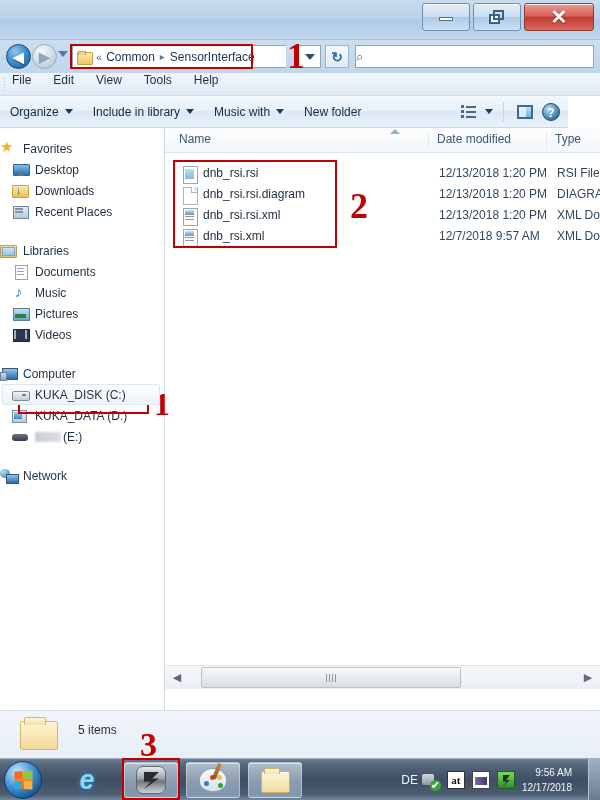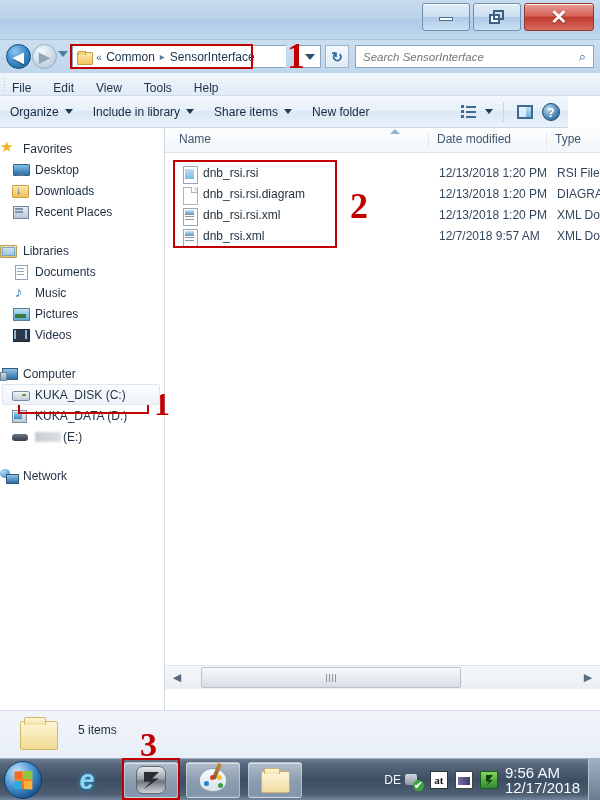--- a/index.html
+++ b/index.html
@@ -99,21 +99,21 @@
   .searchbox { position:absolute; left:355px; top:5px; width:239px; height:23px;
     background:#fff; border:1px solid #8aa5bd; display:flex; align-items:center; }
   .searchbox input { border:none; outline:none; flex:1; font-size:11.5px;
     font-style:italic; color:#8d8d8d; padding-left:7px;
     font-family:"Liberation Sans", sans-serif; background:transparent;}
   .search-icon { margin-right:7px; color:#3b6e9c; font-size:13px; }
 
   
   .menubar { position:absolute; left:0; top:73px; width:600px; height:23px;
     background:linear-gradient(to bottom,#eff5fb,#e1ebf6);
-    border-bottom:1px solid #cfdcea; display:flex; align-items:flex-end; padding-left:12px; }
+    border-bottom:1px solid #cfdcea; display:flex; align-items:flex-start; padding-left:12px; }
   .menuitem { font-size:12px; color:#1c2f44; margin-right:22px; }
   .menugrip { position:absolute; left:3px; top:4px; width:4px; height:15px;
     background-image: radial-gradient(#b9c9d9 40%, transparent 41%);
     background-size:3px 3px; }
 
   
   .toolbar { position:absolute; left:0; top:96px; width:568px; height:32px;
     background:linear-gradient(to bottom,#f3f8fc 0%,#e6eff8 48%,#dbe8f5 50%,#eaf2fa 100%);
     border-bottom:1px solid #c6d6e5; display:flex; align-items:center; }
   .tbitem { font-size:12px; color:#16293d; padding:0 10px; display:flex; align-items:center; }
@@ -317,22 +317,22 @@
   .ti-net:after{content:"✔";position:absolute;right:-1px;bottom:-2px;font-size:11px;color:#fff;
     background:#3ea33e;border-radius:50%;width:11px;height:11px;line-height:11px;text-align:center;}
   .ti-at{background:#fff;border:1px solid #333;color:#111;font-size:11px;font-weight:bold;
     text-align:center;line-height:16px;font-family:"Liberation Serif",serif;}
   .ti-img{background:#fff;border:1px solid #444;}
   .ti-img:after{content:"";position:absolute;left:2px;top:5px;right:2px;height:8px;
     background:linear-gradient(to right,#7d6aa8,#3b3b6b);}
   .ti-green{background:linear-gradient(to bottom,#7ed957,#2e8b2e);border:1px solid #1d5e1d;}
   .ti-green:after{content:"";position:absolute;left:5px;top:3px;width:7px;height:11px;background:#0f3d0f;
     clip-path: polygon(0 0,100% 0,45% 45%,100% 45%,0 100%,50% 58%,0 58%);}
-  .clock { color:#f4f8fb; font-size:15px; text-align:left; line-height:15px;
-    margin-right:8px; }
+  .clock { color:#f4f8fb; font-size:10px; text-align:right; line-height:15px;
+    margin-right:16px; }
   .showdesk { width:12px; height:42px;
     background:linear-gradient(to bottom,#9fb0c2,#6b7b8d); border-left:1px solid #b6c5d4; }
 
   
   .annot-box { position:absolute; border:2px solid #c00000; pointer-events:none; }
   .annot-num { position:absolute; color:#c00000; font-weight:bold;
     font-family:"Liberation Serif", serif; line-height:1; }
 </style>
 </head>
 <body>
@@ -373,21 +373,20 @@
       <span class="crumb">SensorInterface</span>
     </div>
     <div class="crumbdrop">
       <span class="tri"></span>
     </div>
     <div class="refreshbtn">
       <span class="refresh-glyph">↻</span>
     </div>
 
     <div class="searchbox">
-      <input type="text" placeholder="Search SensorInterface" style="">
       <span class="search-icon">⌕</span>
     </div>
   </div>
 
   <div class="menubar">
     <span class="menugrip"></span>
     <span class="menuitem">File</span>
     <span class="menuitem">Edit</span>
     <span class="menuitem">View</span>
     <span class="menuitem">Tools</span>
@@ -397,21 +396,21 @@
   <div class="toolbar">
     <div class="tbitem">
       <span>Organize</span>
       <span class="caret"></span>
     </div>
     <div class="tbitem">
       <span>Include in library</span>
       <span class="caret"></span>
     </div>
     <div class="tbitem">
-      <span>Share items</span>
+      <span>Music with</span>
       <span class="caret"></span>
     </div>
     <div class="tbitem">
       <span>New folder</span>
     </div>
 
     <div class="tbright">
       <span class="view-icon">
         <i class="d" style="top:0"></i>
           <i class="l" style="top:1px"></i>

